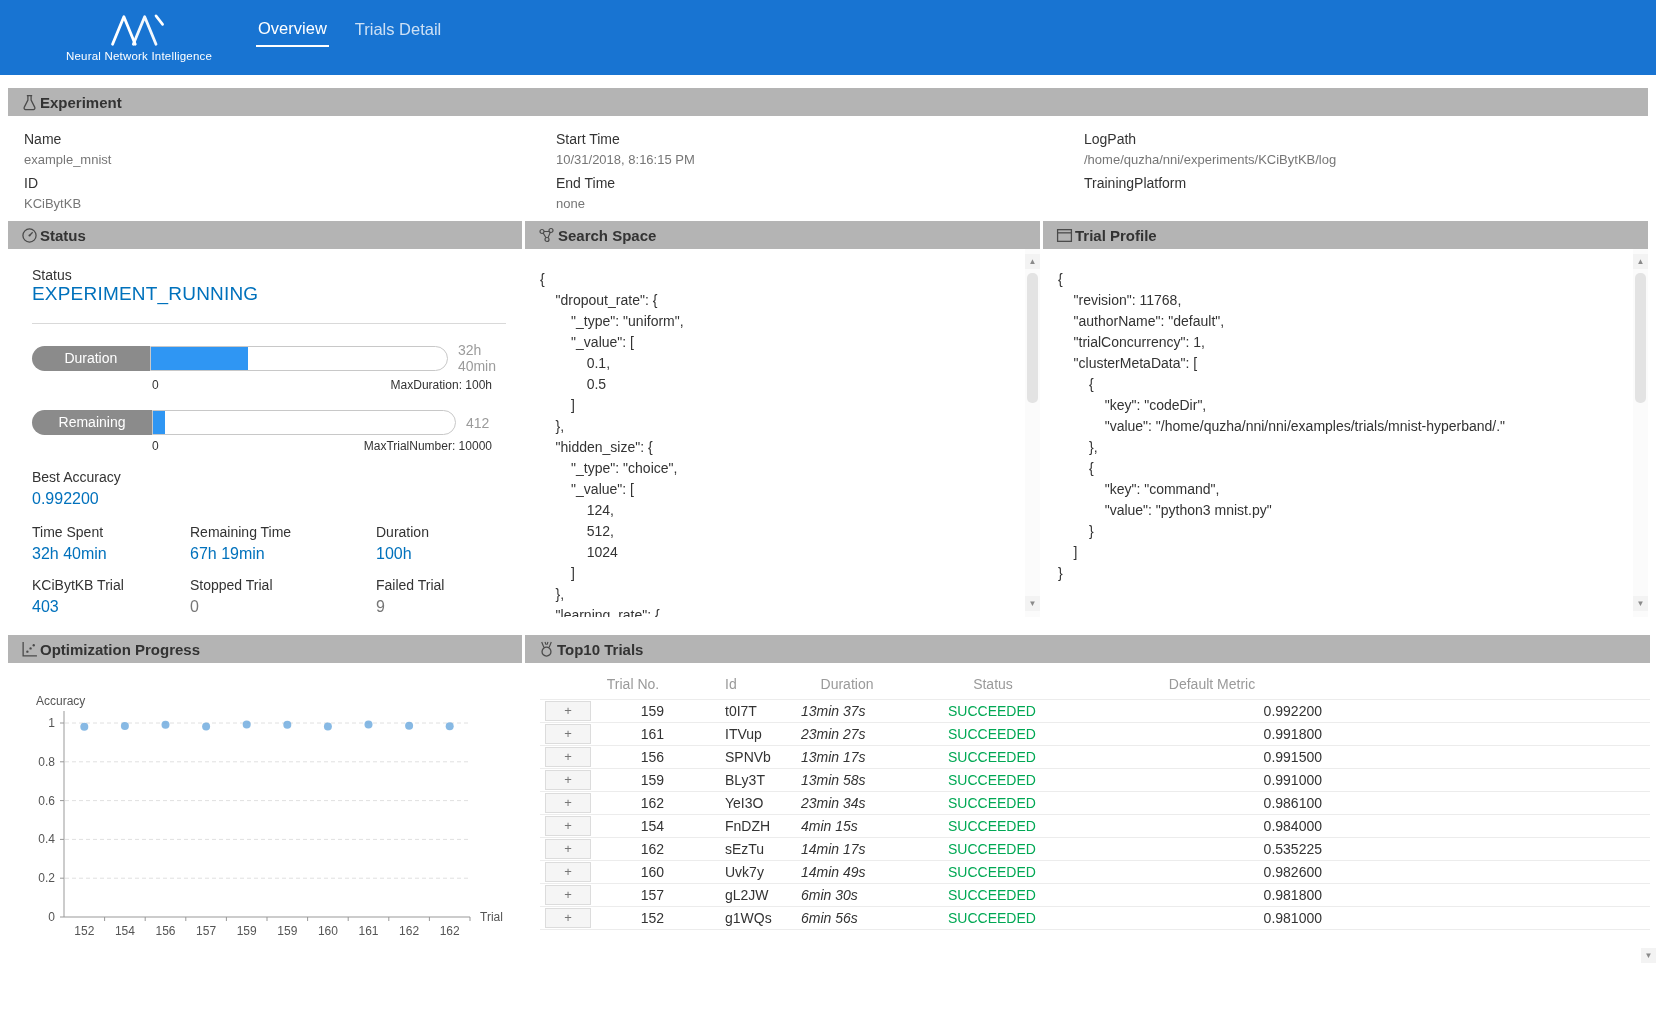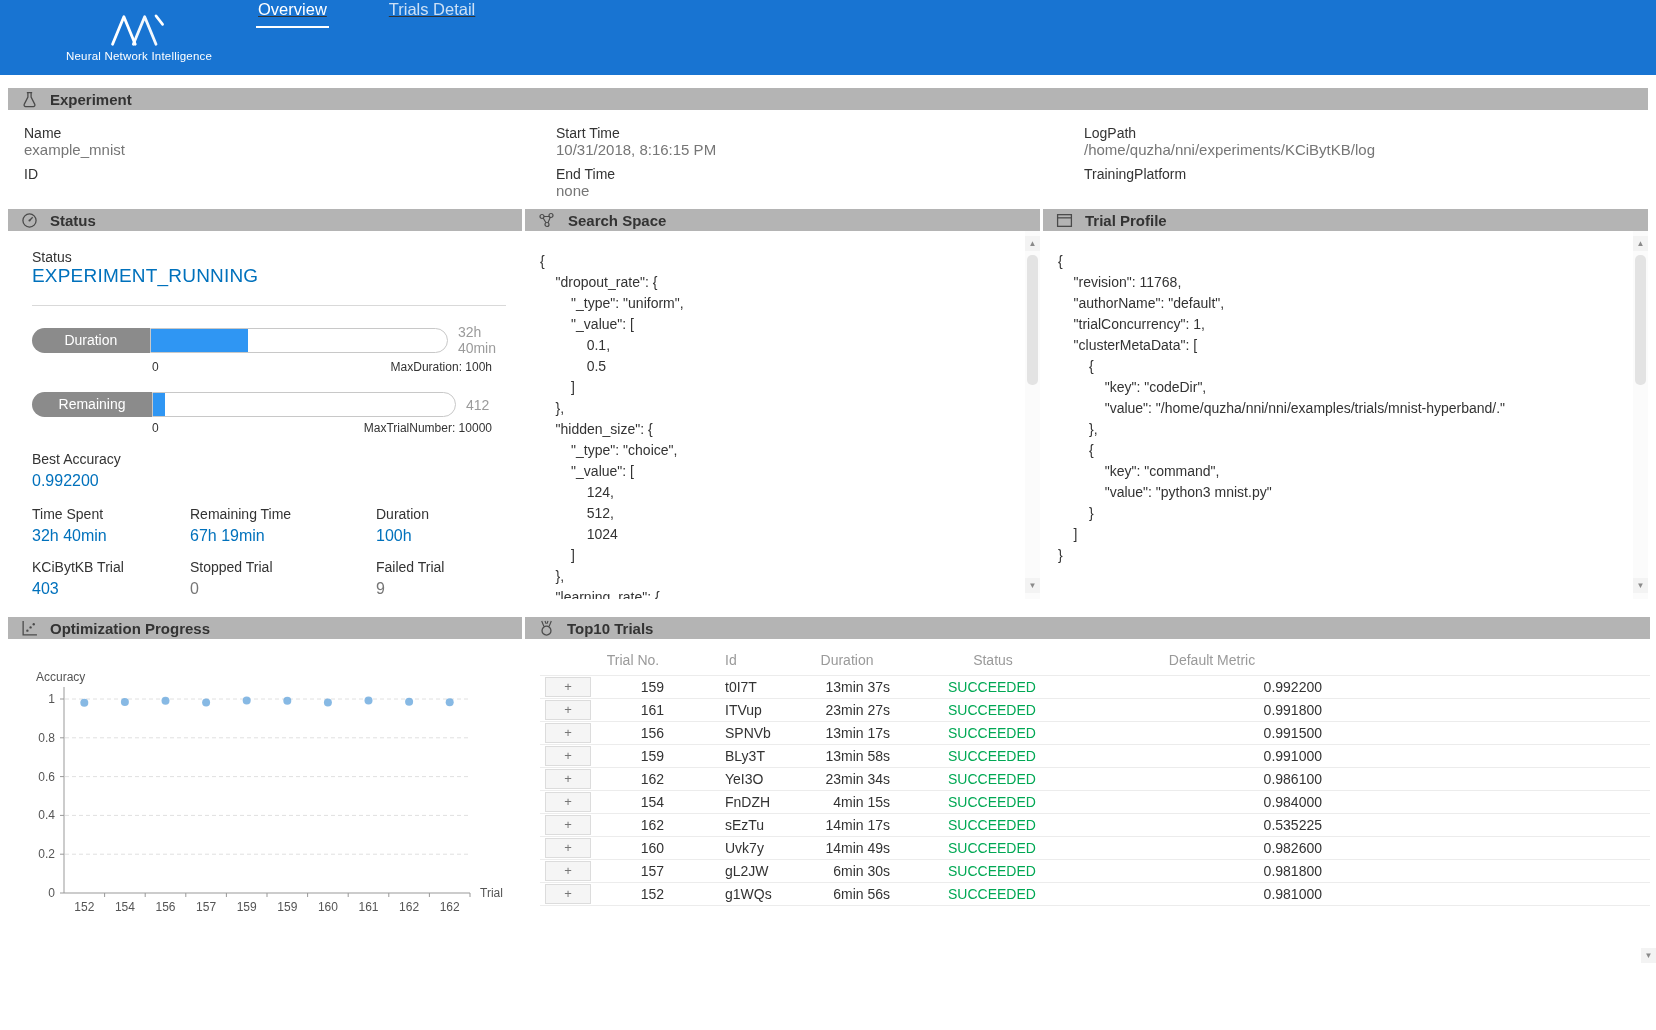--- a/index.html
+++ b/index.html
@@ -8,35 +8,35 @@
     width: 1656px; height: 1030px;
     font-family: "Liberation Sans", sans-serif;
     background: #fff; color: #333;
     overflow: hidden; position: relative;
   }
 
   
   .navbar { height: 75px; background: #1874d2; display: flex; align-items: stretch; }
   .brand { margin-left: 66px; display: flex; flex-direction: column; align-items: center; justify-content: center; color: #fff; }
   .brand-text { font-size: 11.5px; margin-top: 3px; letter-spacing: .2px; }
-  .tabs { display: flex; gap: 58px; margin-left: 44px; align-items: flex-start; padding-bottom: 10px; text-decoration: underline; }
+  .tabs { display: flex; gap: 24px; margin-left: 44px; align-items: center; padding-bottom: 10px; }
   .tab { font-size: 16.5px; color: rgba(255,255,255,.78); padding: 0 2px 7px; cursor: pointer; }
   .tab.active { color: #fff; border-bottom: 2px solid #fff; }
 
   
   .page { padding: 13px 8px 0; }
-  .panel-header { height: 22px; background: #b4b4b4; display: flex; align-items: center; gap: 12px; padding-left: 13px; }
+  .panel-header { height: 28px; background: #b4b4b4; display: flex; align-items: center; gap: 2px; padding-left: 13px; }
   .panel-title { font-size: 15px; font-weight: 700; color: #333; }
   .panel { background: #22c55e; }
 
   
   .exp-fields { display: grid; grid-template-columns: 532px 528px 1fr; padding: 15px 0 10px 16px; }
   .field-label { font-size: 14px; color: #333; margin-top: 8px; }
   .field-label:first-child { margin-top: 0; }
-  .field-value { font-size: 15px; color: #767676; }
+  .field-value { font-size: 13px; color: #767676; margin-top: 5px; }
 
   
   .mid-row { display: grid; grid-template-columns: 514px 515px 1fr; gap: 3px; }
   .panel-body { height: 368px; position: relative; overflow: hidden; background: #fff; }
 
   
   .status-body { padding: 18px 0 0 24px; }
   .status-caption { font-size: 14px; color: #333; }
   .status-value { font-size: 19px; color: #0071bc; letter-spacing: .2px; }
   .status-divider { border: none; border-top: 1px solid #d9d9d9; margin: 18px 0 0 0; width: 474px; }
@@ -70,21 +70,21 @@
   .table-wrap { padding: 6px 0 0 15px; }
 
   
   .trials-table { border-collapse: collapse; width: 1110px; font-size: 14px; table-layout: fixed; }
   .trials-table th { font-weight: 400; color: #9a9a9a; height: 30px; border-bottom: 1px solid #ececec; }
   .trials-table td { height: 23px; border-bottom: 1px solid #ececec; color: #333; }
   .td-expand { text-align: center; }
   .expand-btn { width: 46px; height: 20px; background: #f5f5f5; border: 1px solid #dcdcdc; color: #777; font-size: 13px; line-height: 16px; cursor: pointer; padding: 0; font-family: inherit; }
   .td-trialno { text-align: right; padding-right: 6px; }
   .td-id { padding-left: 55px; }
-  .td-duration { text-align: right; padding-right: 4px; }
+  .td-duration { text-align: left; padding-right: 4px; font-style: italic; }
   .td-status { padding-left: 54px; }
   .td-metric { text-align: right; padding-right: 10px; }
   th.h-0 { text-align: center; }
   th.h-1 { text-align: left; padding-left: 55px; }
   th.h-2, th.h-3, th.h-4 { text-align: center; }
 
   .page-scroll-arrow { position: absolute; left: 1641px; top: 948px; width: 15px; height: 15px; display: flex; align-items: center; justify-content: center; font-size: 8px; color: #8a8a8a; background: #f3f3f3; cursor: pointer; }
 </style>
 </head>
 <body>
@@ -111,20 +111,21 @@
       <svg width="17" height="17" viewBox="0 0 16 16">
         <path d="M5.5 1.5h5M6.5 1.5v4.2L3 12.6c-.4 1 .3 2 1.3 2h7.4c1 0 1.7-1 1.3-2L9.5 5.7V1.5" fill="none" stroke="#4a4a4a" stroke-width="1.2"></path>
       </svg>
       <span class="panel-title">Experiment</span>
     </div>
     <div class="exp-fields">
         <div class="exp-col">
           <div class="field-label">Name</div>
           <div class="field-value">example_mnist</div>
           <div class="field-label">ID</div>
+          <div class="field-value">KCiBytKB</div>
         </div>
         <div class="exp-col">
           <div class="field-label">Start Time</div>
           <div class="field-value">10/31/2018, 8:16:15 PM</div>
           <div class="field-label">End Time</div>
           <div class="field-value">none</div>
         </div>
         <div class="exp-col">
           <div class="field-label">LogPath</div>
           <div class="field-value">/home/quzha/nni/experiments/KCiBytKB/log</div>

